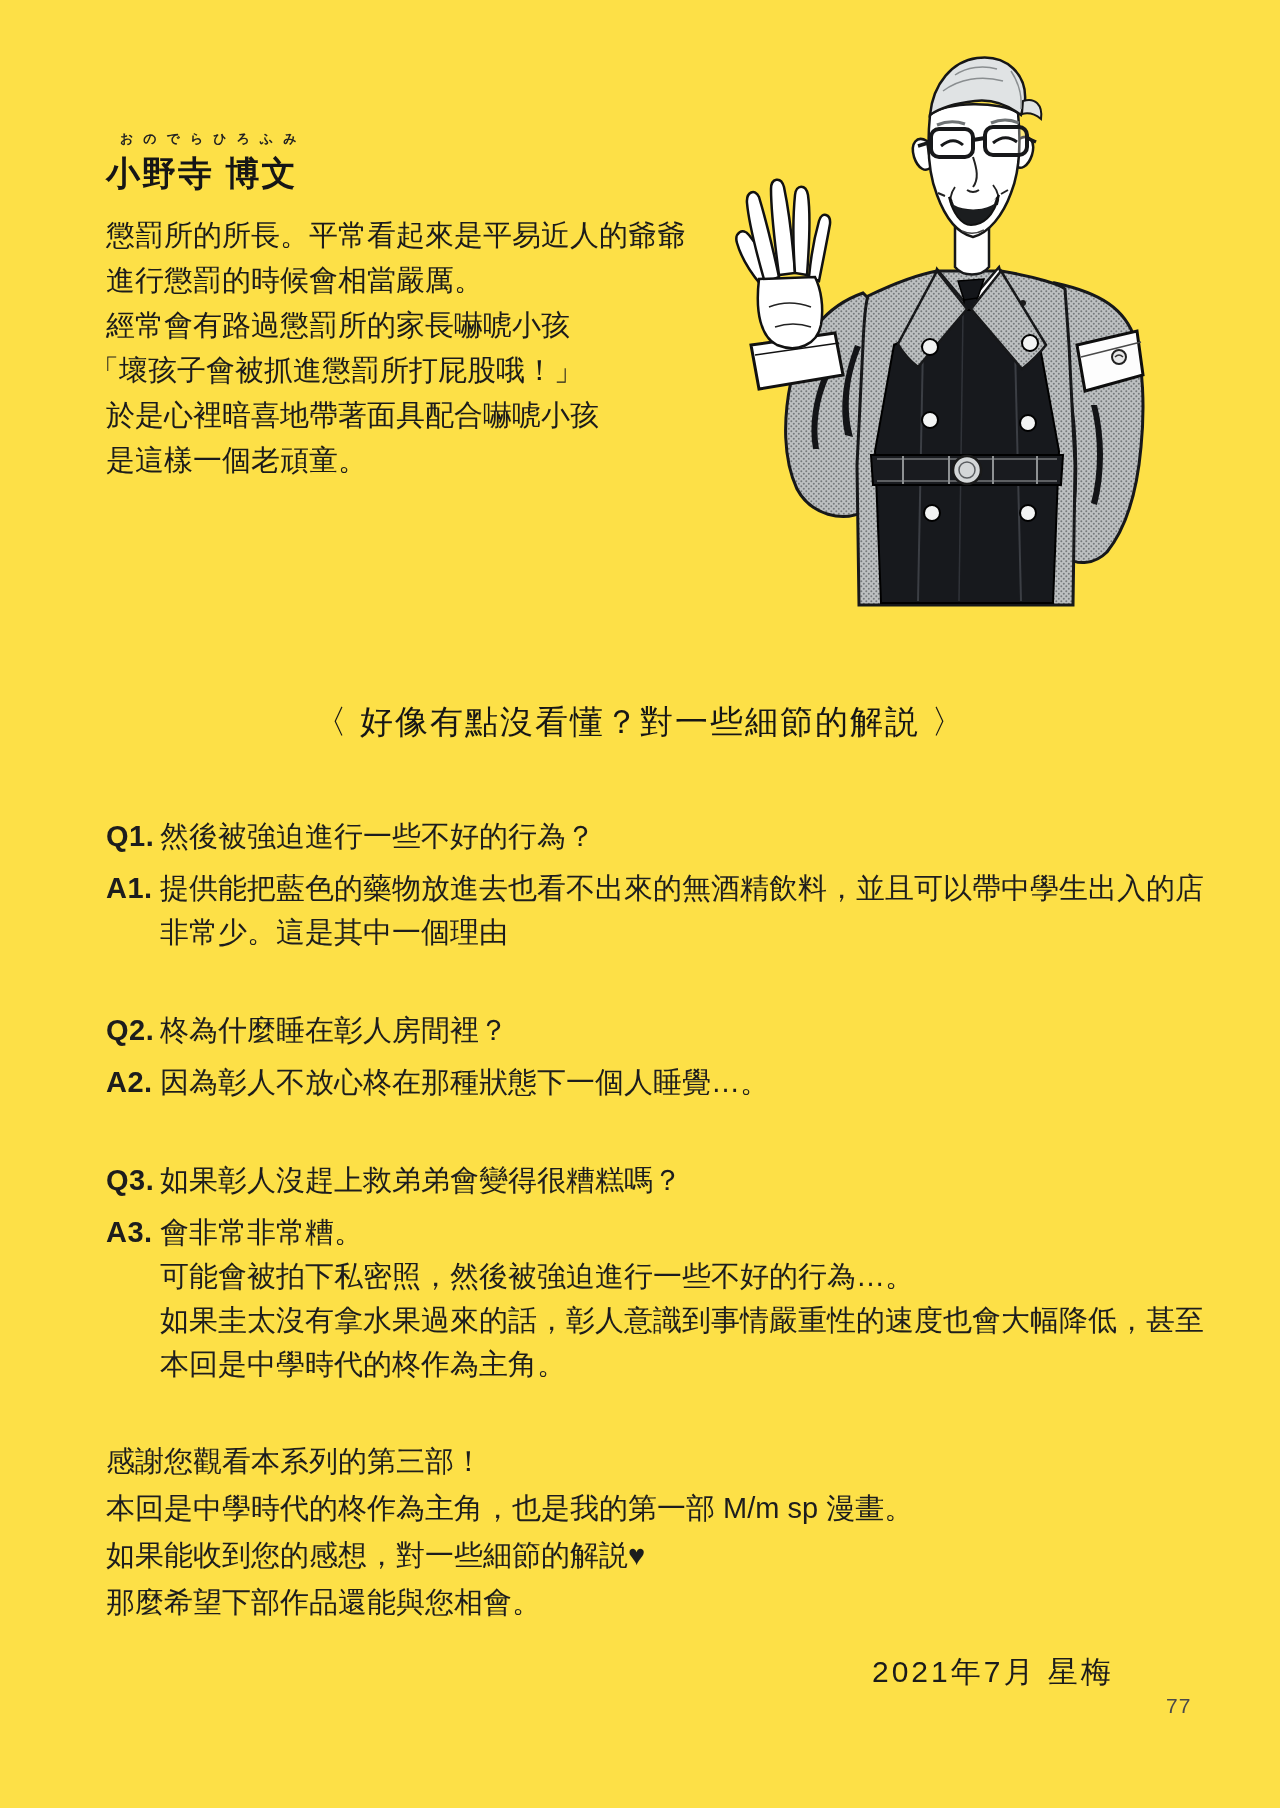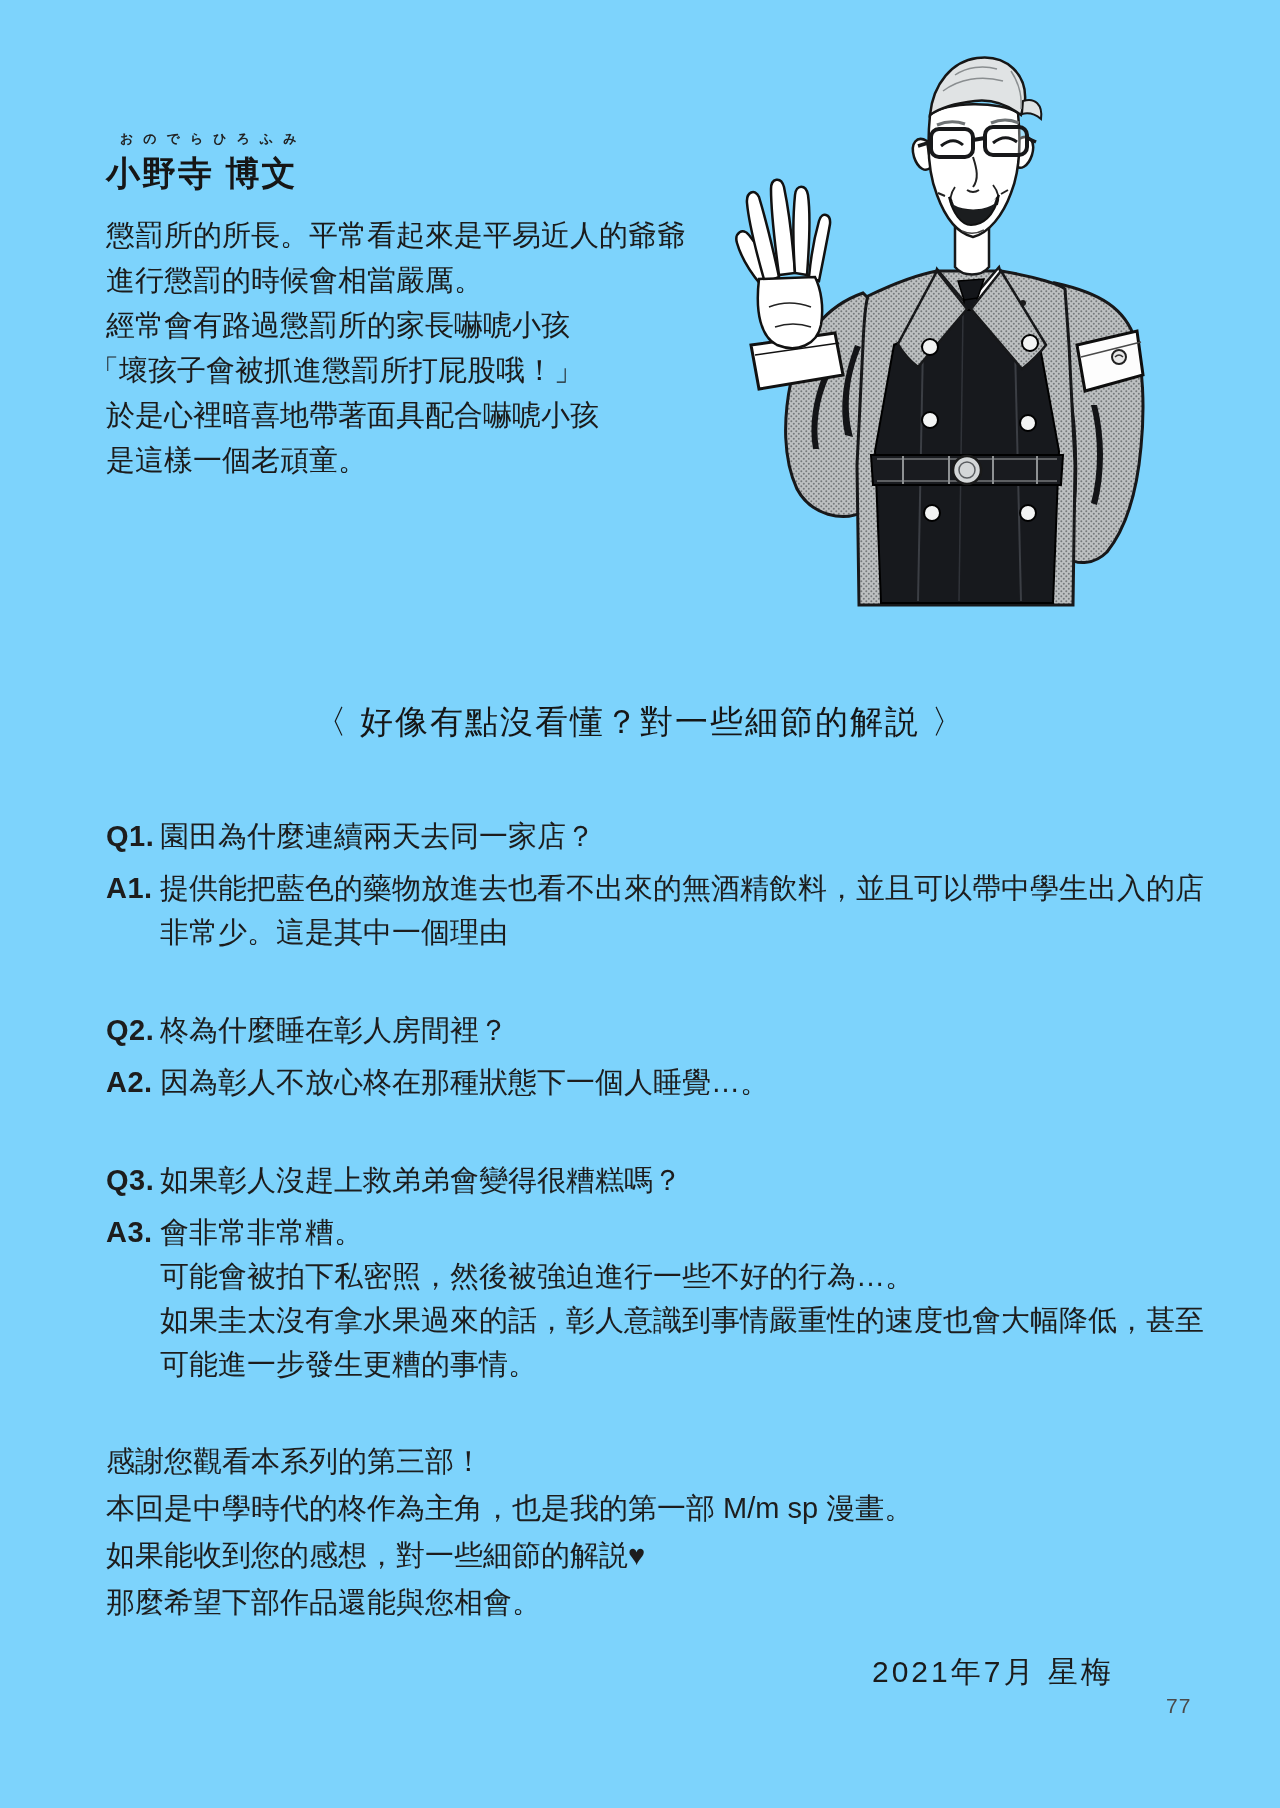--- a/index.html
+++ b/index.html
@@ -5,21 +5,21 @@
   html,body{margin:0;padding:0;}
   body{
     width:1280px;height:1808px;
     background:#f4f4f4;
     font-family:"Liberation Sans","DejaVu Sans",sans-serif;
     color:#1d1d1d;
     -webkit-font-smoothing:antialiased;
   }
   .page{
     position:relative;width:1280px;height:1808px;
-    background:#7dd3fc;overflow:hidden;
+    background:#fde047;overflow:hidden;
   }
   
   .profile{position:absolute;left:106px;top:130px;width:620px;}
   .furigana{
     font-size:13px;font-weight:700;letter-spacing:10px;
     margin-left:14px;color:#222;white-space:nowrap;
   }
   .char-name{
     margin:3px 0 0 0;font-size:34px;font-weight:700;letter-spacing:2px;color:#161616;
   }
@@ -174,21 +174,21 @@
       </g>
     </svg>
   </div>
 
   <h2 class="qa-title">〈 好像有點沒看懂？對一些細節的解説 〉</h2>
 
   <section class="qa">
 
     <div class="qa-item">
       <div class="qa-line">
-        <span class="qa-label">Q1.</span><span class="qa-text">園田為什麼連續兩天去同一家店？</span>
+        <span class="qa-label">Q1.</span><span class="qa-text">然後被強迫進行一些不好的行為？</span>
       </div>
       <div class="qa-line">
         <span class="qa-label">A1.</span><span class="qa-text">提供能把藍色的藥物放進去也看不出來的無酒精飲料，並且可以帶中學生出入的店</span>
       </div>
       <div class="qa-line cont">
         <span class="qa-text">非常少。這是其中一個理由</span>
       </div>
     </div>
 
     <div class="qa-item">
@@ -207,21 +207,21 @@
       <div class="qa-line">
         <span class="qa-label">A3.</span><span class="qa-text">會非常非常糟。</span>
       </div>
       <div class="qa-line cont">
         <span class="qa-text">可能會被拍下私密照，然後被強迫進行一些不好的行為…。</span>
       </div>
       <div class="qa-line cont">
         <span class="qa-text">如果圭太沒有拿水果過來的話，彰人意識到事情嚴重性的速度也會大幅降低，甚至</span>
       </div>
       <div class="qa-line cont">
-        <span class="qa-text">可能進一步發生更糟的事情。</span>
+        <span class="qa-text">本回是中學時代的柊作為主角。</span>
       </div>
     </div>
 
   </section>
 
   <section class="afterword">
     <div class="aw-line">感謝您觀看本系列的第三部！</div>
     <div class="aw-line">本回是中學時代的柊作為主角，也是我的第一部 M/m sp 漫畫。</div>
     <div class="aw-line">如果能收到您的感想，對一些細節的解説♥</div>
     <div class="aw-line">那麼希望下部作品還能與您相會。</div>

